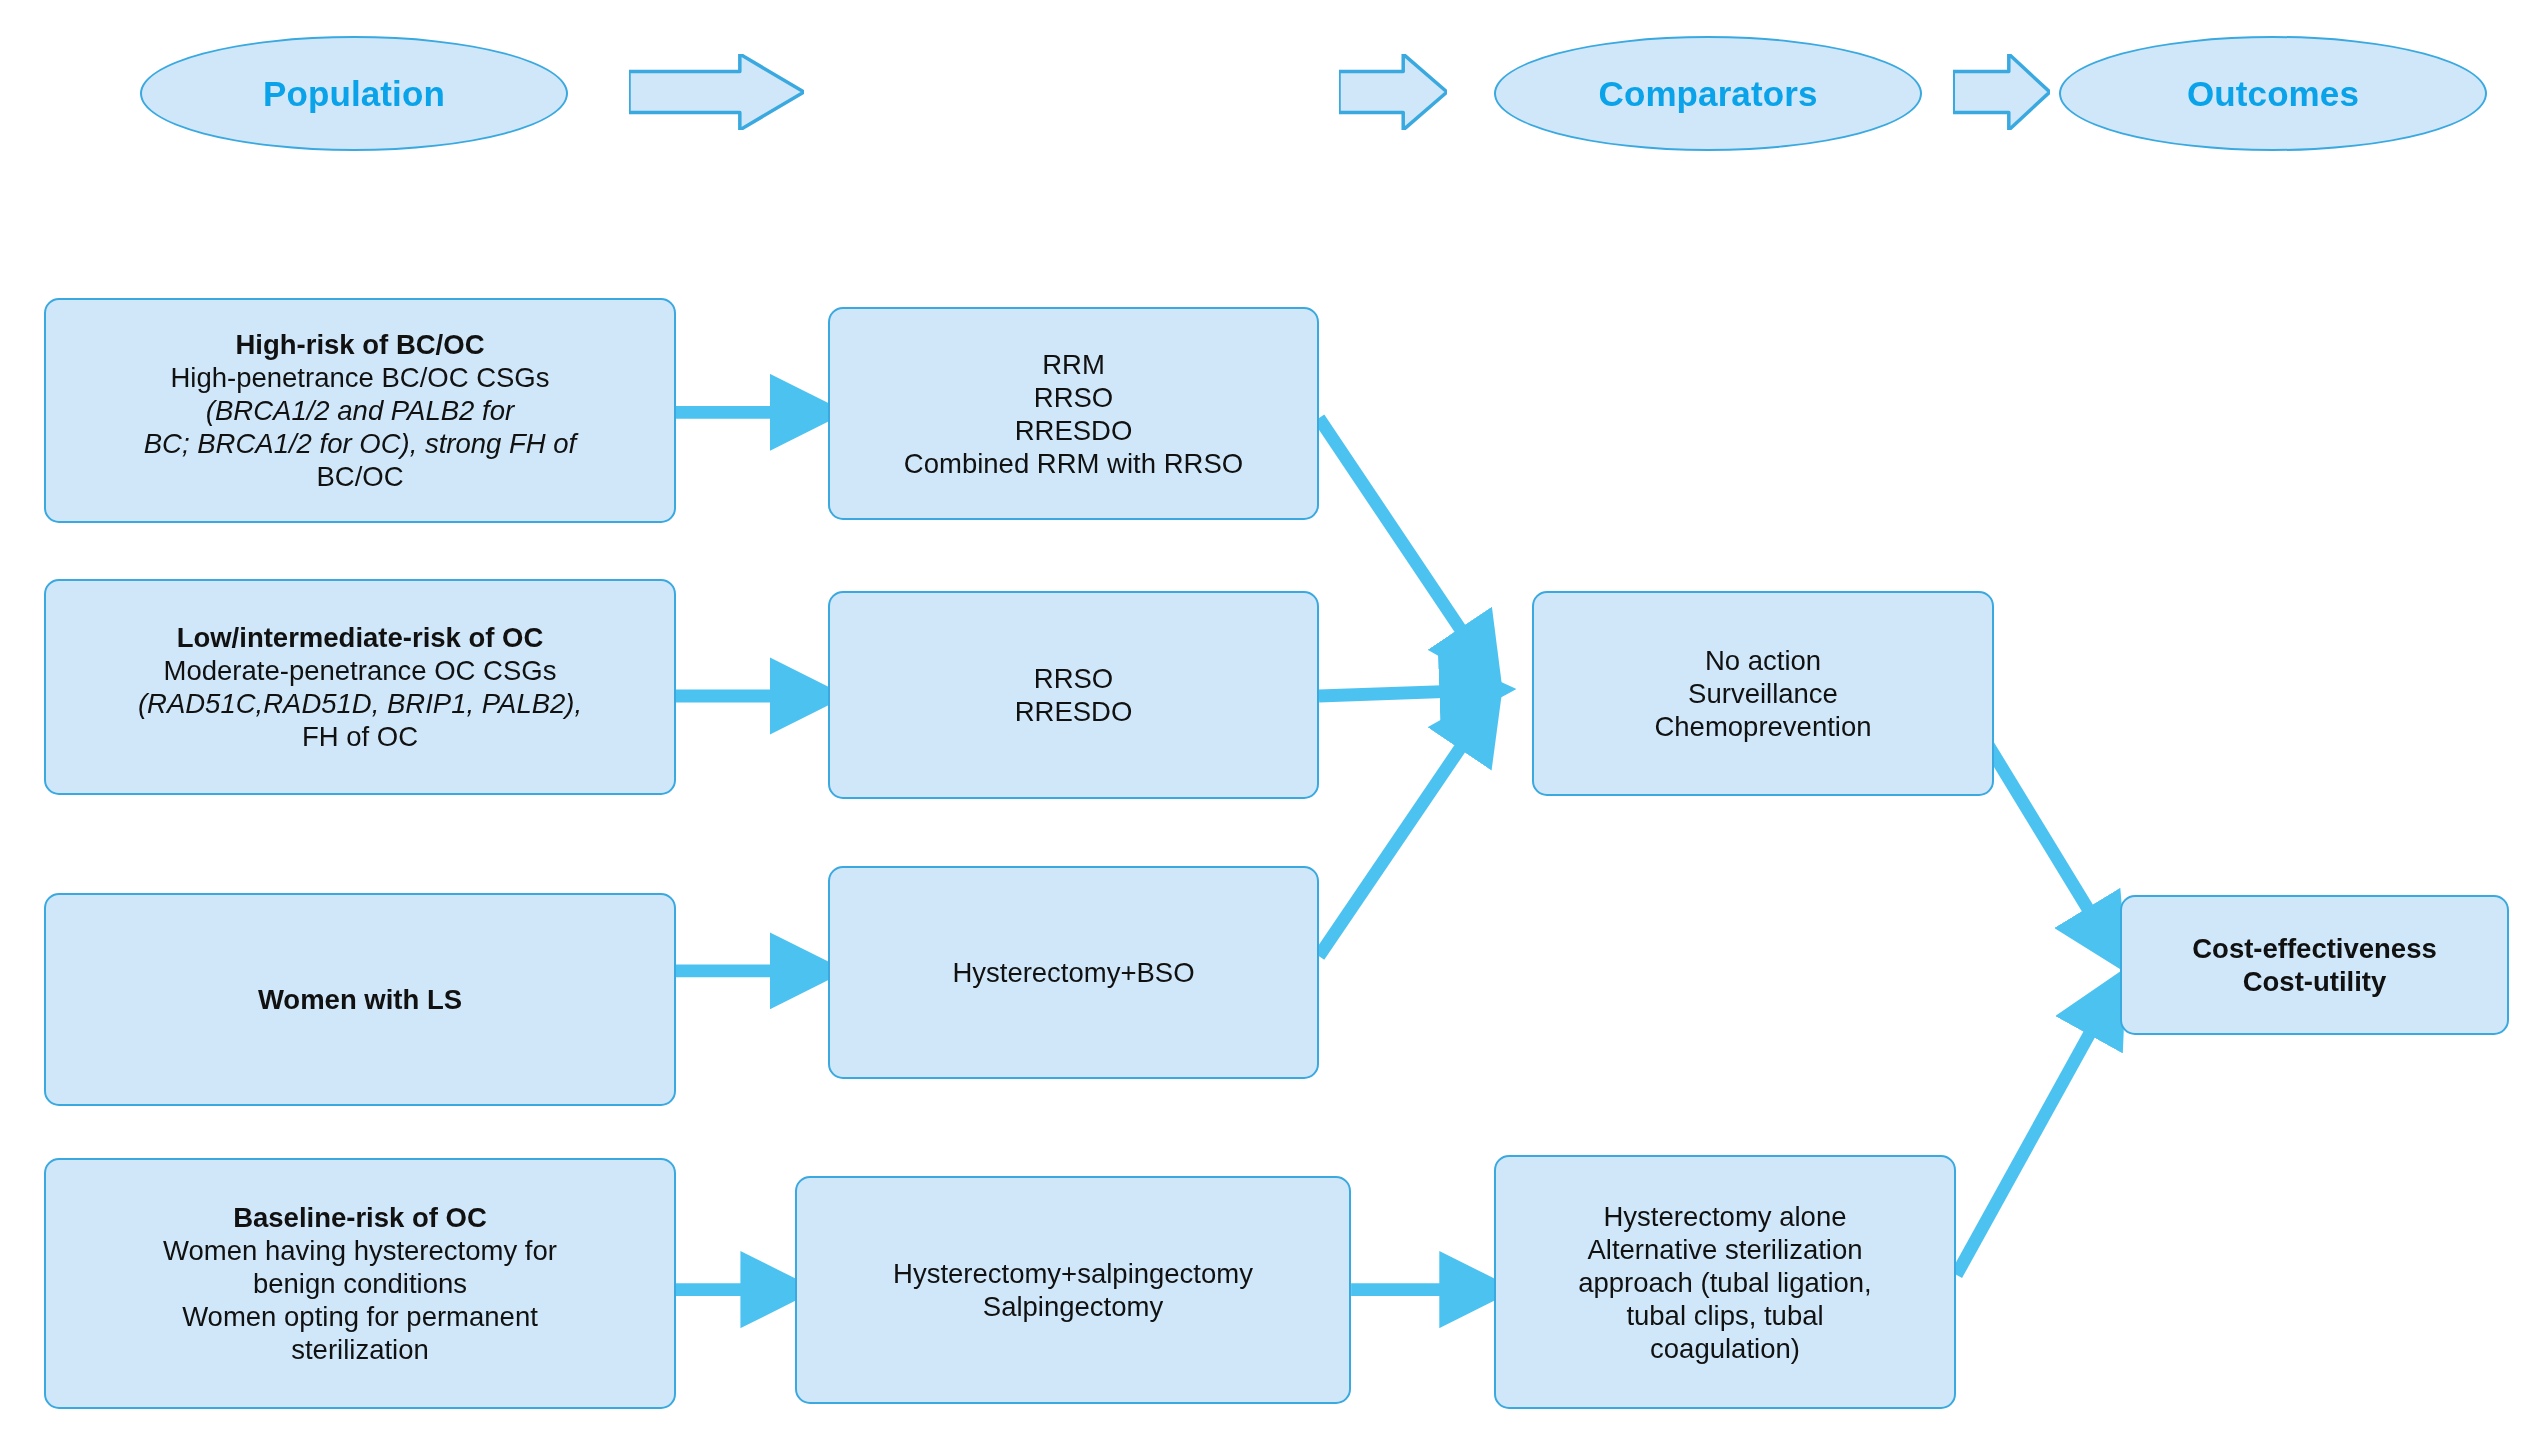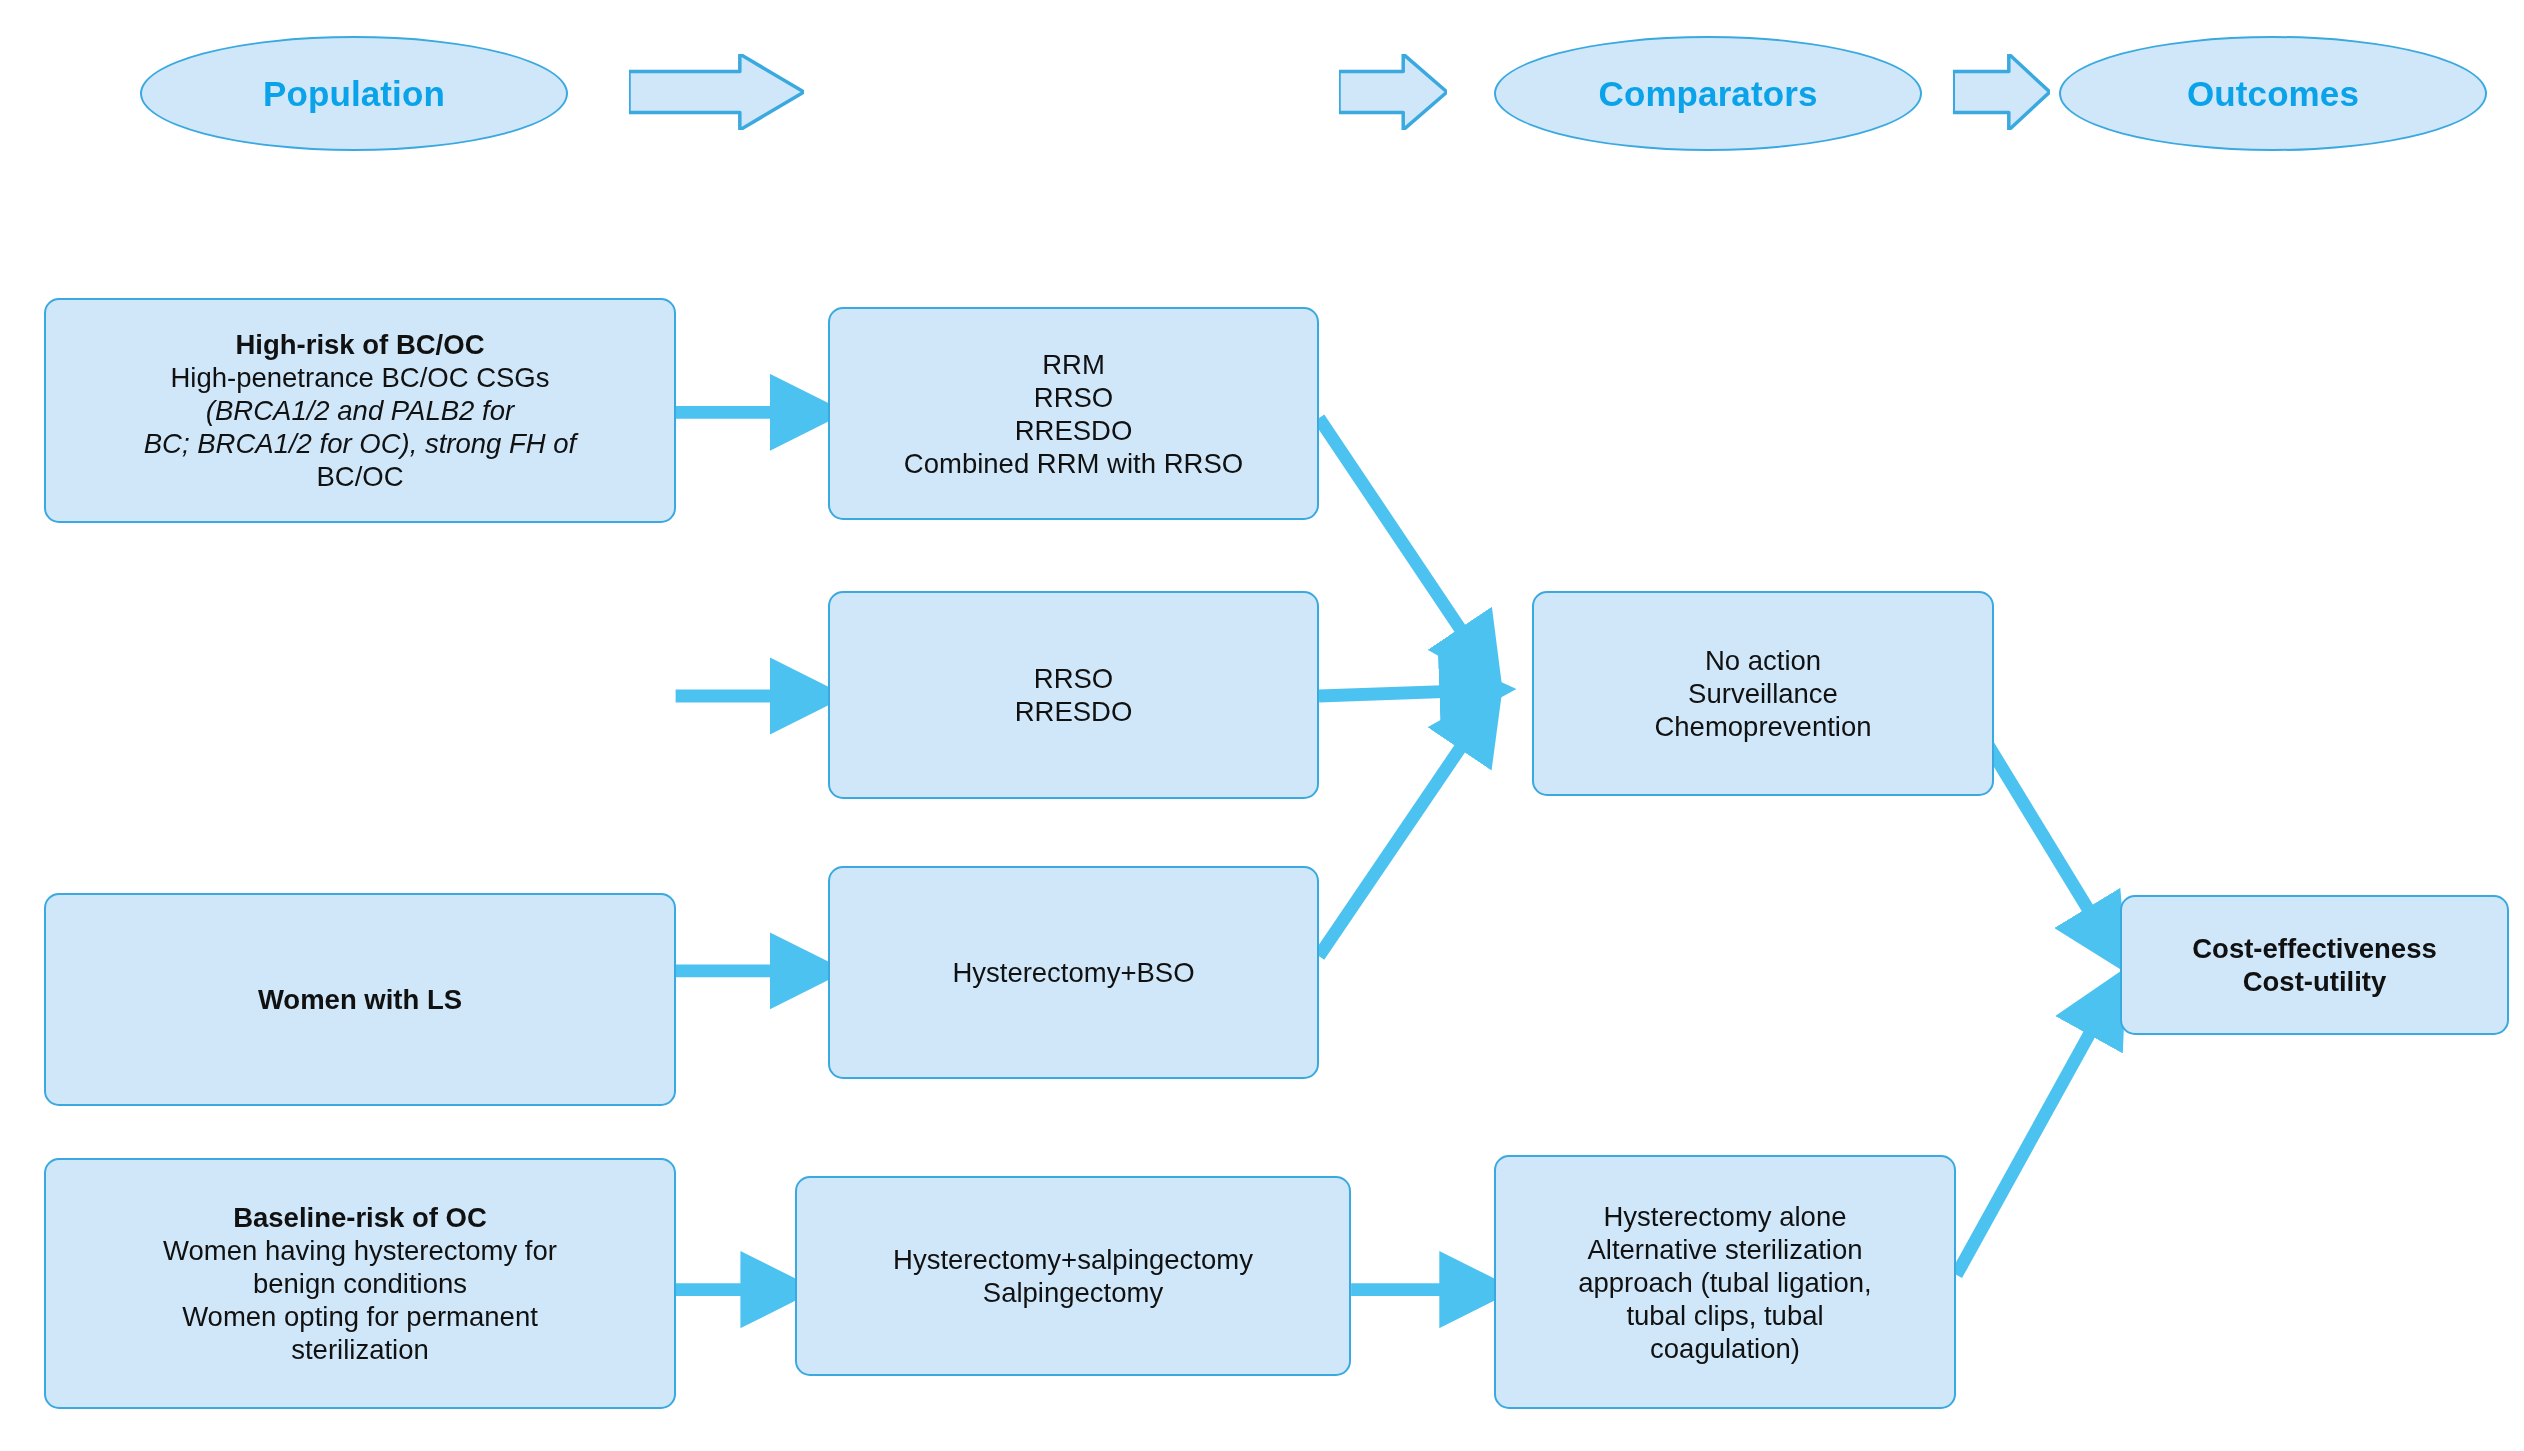--- a/index.html
+++ b/index.html
@@ -124,20 +124,26 @@
     <div>High-penetrance BC/OC CSGs</div>
     <div class="ital">
       <span>(BRCA1/2 and PALB2 for</span>
     </div>
     <div class="ital">
       <span>BC; BRCA1/2 for OC), strong FH of</span>
     </div>
     <div>BC/OC</div>
   </div>
 
+  <div class="box" style="left:44px; top:579px; width:632px; height:216px;">
+    <div class="hdr">Low/intermediate-risk of OC</div>
+    <div>Moderate-penetrance OC CSGs</div>
+    <div class="ital">(RAD51C,RAD51D, BRIP1, PALB2),</div>
+    <div>FH of OC</div>
+  </div>
 
   <div class="box" style="left:44px; top:866px; width:632px; height:213px;margin-top:27px;">
     <div class="hdr">Women with LS</div>
   </div>
 
   <div class="box" style="left:44px; top:1158px; width:632px; height:251px;">
     <div class="hdr">Baseline-risk of OC</div>
     <div>Women having hysterectomy for</div>
     <div>benign conditions</div>
     <div>Women opting for permanent</div>
@@ -153,21 +159,21 @@
 
   <div class="box" style="left:828px; top:591px; width:491px; height:208px;">
     <div>RRSO</div>
     <div>RRESDO</div>
   </div>
 
   <div class="box" style="left:828px; top:866px; width:491px; height:213px;">
     <div>Hysterectomy+BSO</div>
   </div>
 
-  <div class="box" style="left:795px; top:1176px; width:556px; height:200px;">
+  <div class="box" style="left:795px; top:1176px; width:556px; height:228px;">
     <div>Hysterectomy+salpingectomy</div>
     <div>Salpingectomy</div>
   </div>
 
   <div class="box" style="left:1488px; top:591px; width:462px; height:205px;margin-left:44px;">
     <div>No action</div>
     <div>Surveillance</div>
     <div>Chemoprevention</div>
   </div>
 

